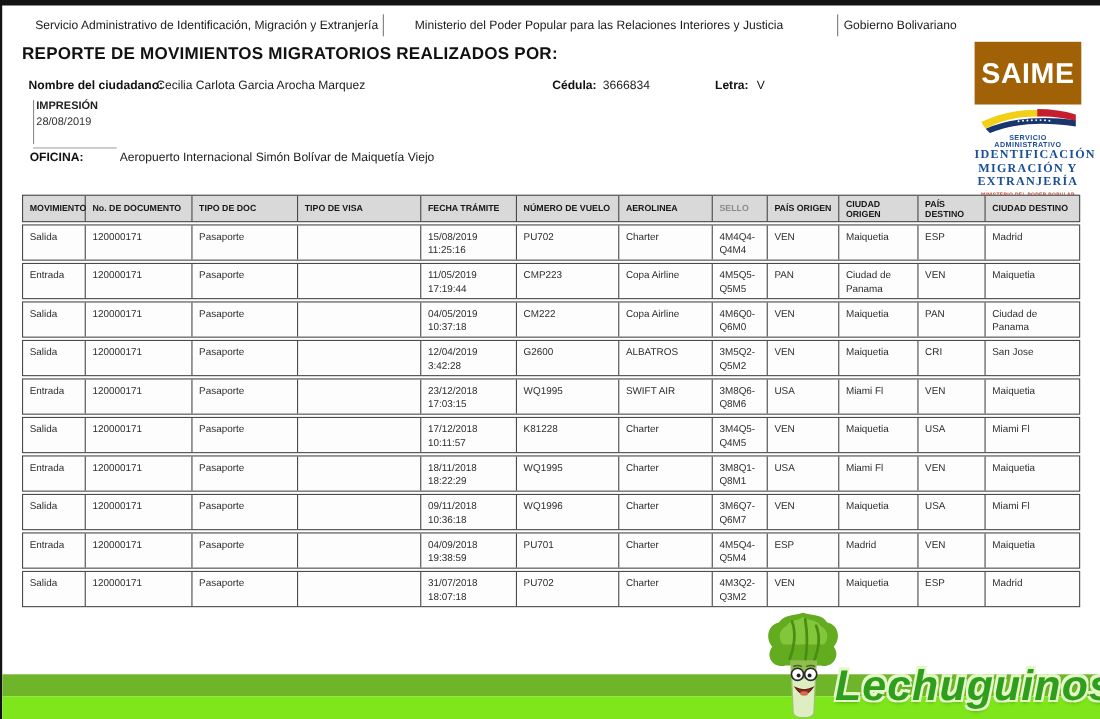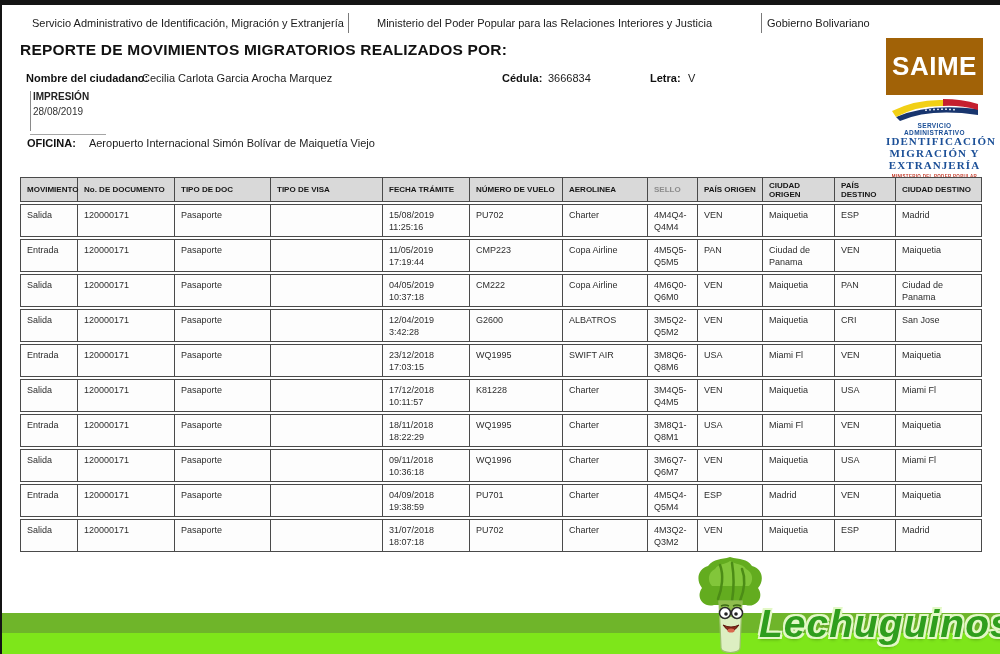--- a/index.html
+++ b/index.html
@@ -28,21 +28,21 @@
   .cit.c-cedlbl { left:500px; }
   .cit.c-ced    { left:546px; }
   .cit.c-letlbl { left:648px; }
   .cit.c-let    { left:686px; }
   
   .impresion { position:absolute; left:28px; top:86px; padding-left:2px; border-left:1px solid #8a8a8a; height:40px; }
   .impresion .ilbl { font-size:10px; font-weight:bold; color:#222; }
   .impresion .idate { font-size:10px; margin-top:4px; color:#333; }
   .imp-hline { position:absolute; left:28px; top:129px; width:76px; height:1px; background:#a5a5a5; }
   
-  .oficina { position:absolute; left:25px; top:132px; font-size:11px; display:flex; gap:13px; white-space:nowrap; }
+  .oficina { position:absolute; left:25px; top:132px; font-size:11px; display:flex; gap:33px; white-space:nowrap; }
   
   .logo { position:absolute; left:884px; top:33px; width:97px; text-align:center; }
   .logo-box { width:97px; height:57px; background:#a16207; color:#fff; display:flex; align-items:center; justify-content:center;
               font-size:26px; font-weight:bold; letter-spacing:.5px; }
   .logo-flag { display:block; margin:2px auto 1px auto; }
   .logo-l1 { font-size:6.5px; font-weight:bold; color:#1b4f97; letter-spacing:.4px; }
   .logo-serif { font-family:"Liberation Serif", serif; font-weight:bold; color:#1b4f97; font-size:11px; letter-spacing:1.1px; line-height:1.08; }
   .logo-red { font-size:4.5px; font-weight:bold; color:#c43b2a; letter-spacing:.3px; line-height:1.25; margin-top:2px; }
   
   .table { position:absolute; left:18px; top:172px; width:962px; }

